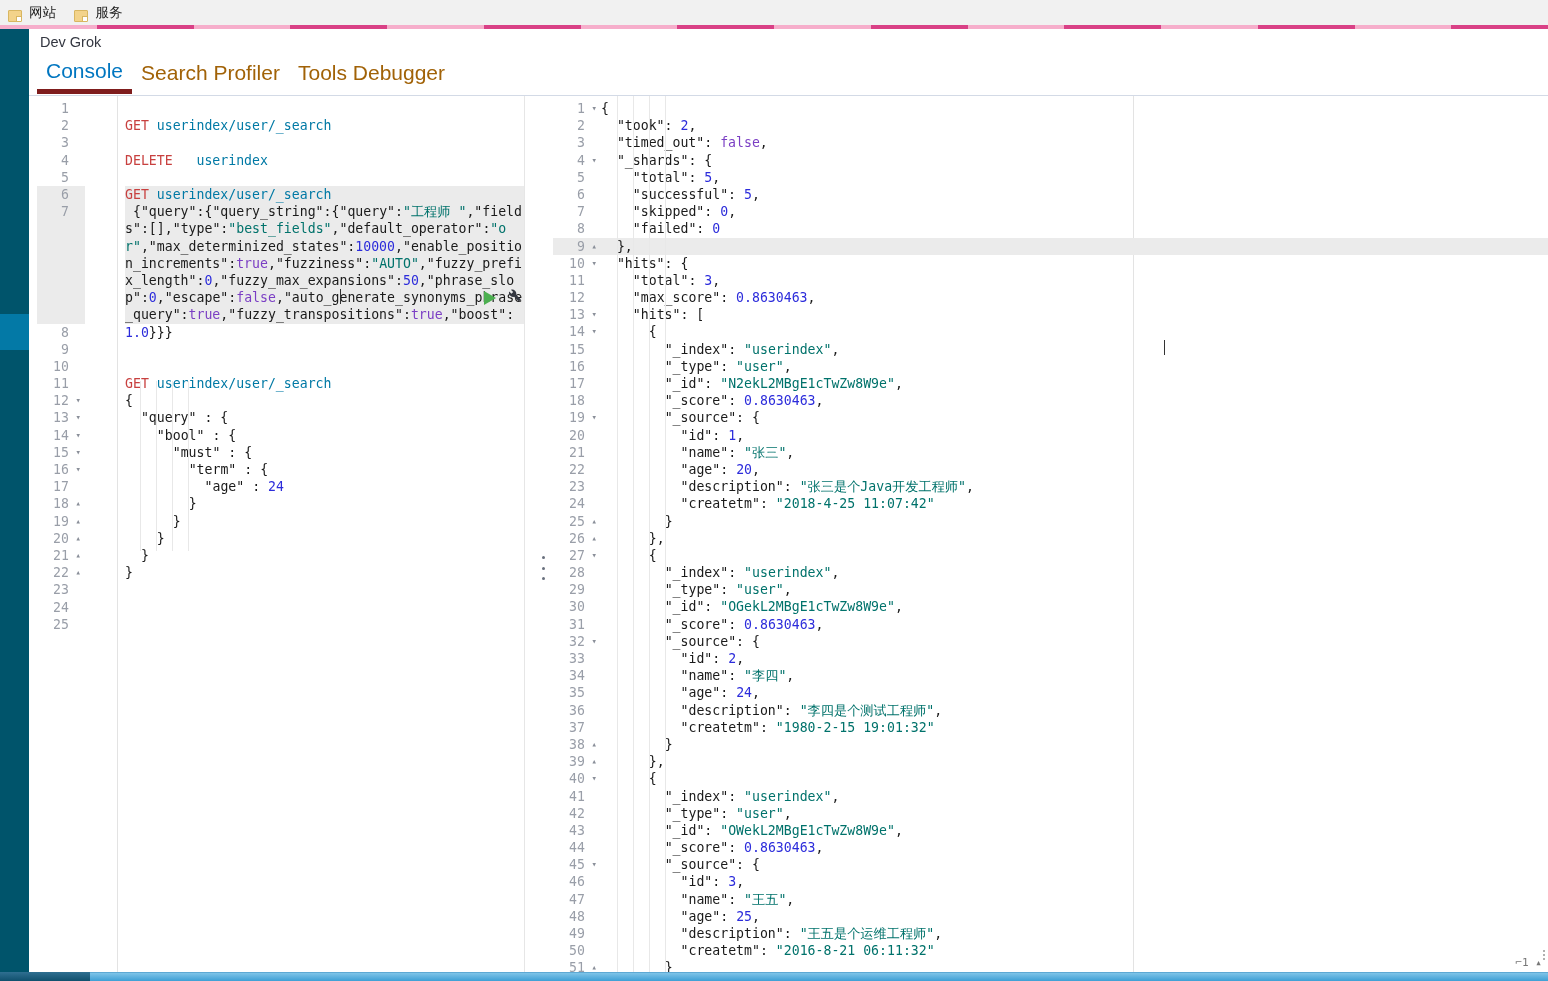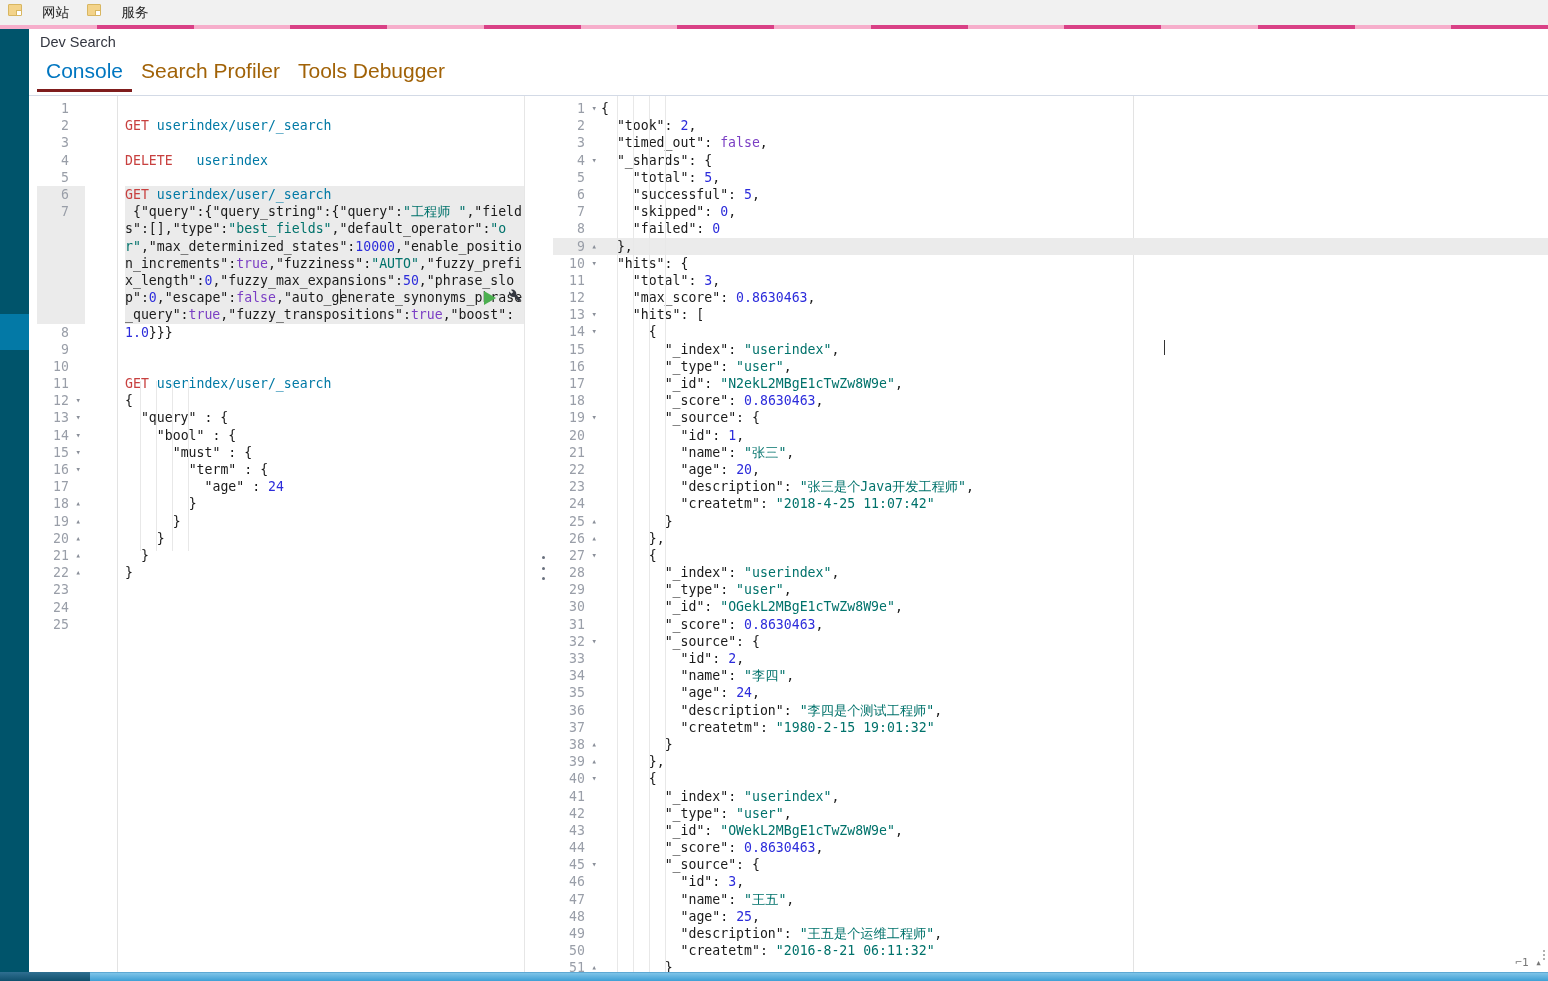--- a/index.html
+++ b/index.html
@@ -13,22 +13,22 @@
 
   
   #bookmark-bar {
     position: absolute; left: 0; top: 0;
     width: 1548px; height: 25px;
     background: #f1f1f1;
     display: flex; align-items: center;
     padding-left: 8px;
   }
   .bookmark {
-    display: flex; align-items: flex-start;
-    gap: 20px;
+    display: flex; align-items: flex-end;
+    gap: 7px;
     margin-right: 18px;
     font-size: 13px;
     color: #222;
     cursor: default;
   }
   .folder-icon {
     width: 14px; height: 12px;
     background: #f3d38a;
     border: 1px solid #d8b661;
     border-radius: 1px;
@@ -92,21 +92,21 @@
   .tab {
     font-size: 21px;
     color: #0076c0;
     padding: 0 9px 8px 9px;
     cursor: pointer;
     font-weight: 400;
     line-height: 1;
     border-bottom: 3px solid transparent;
   }
   .tab.inactive { color: #a16207; }
-  .tab.active { color: #0076c0; border-bottom: 3px solid #7f1d1d; }
+  .tab.active { color: #0076c0; border-bottom: 5px solid #7f1d1d; }
   #header-rule {
     position: absolute; left: 0; top: 66px;
     width: 1519px; height: 1px;
     background: #d3dae6;
   }
 
   
   #editor-wrap {
     position: absolute; left: 0; top: 67px;
     width: 1519px; height: 876px;
@@ -284,21 +284,21 @@
     <div class="seg-dark" style="width: 96.75px;"></div>
   </div>
 
 <div id="side-nav">
   <div id="side-nav-active"></div>
 </div>
 
 <div id="app">
 
   <div id="app-header">
-    <div id="app-title">Dev Search</div>
+    <div id="app-title">Dev Grok</div>
     <div id="tab-strip">
       <div class="tab active">Console</div>
       <div class="tab inactive">Search Profiler</div>
       <div class="tab inactive">Tools Debugger</div>
     </div>
     <div id="header-rule"></div>
   </div>
 
   <div id="editor-wrap">
 

